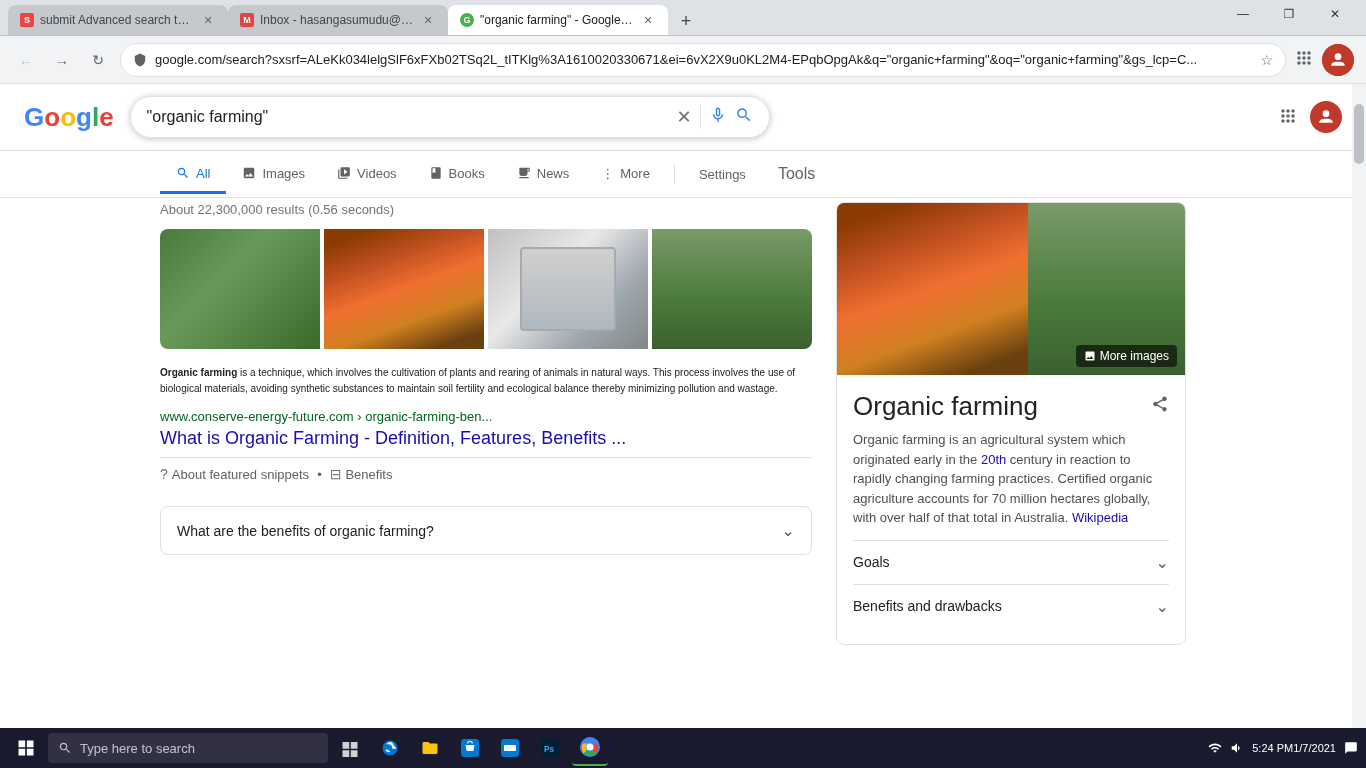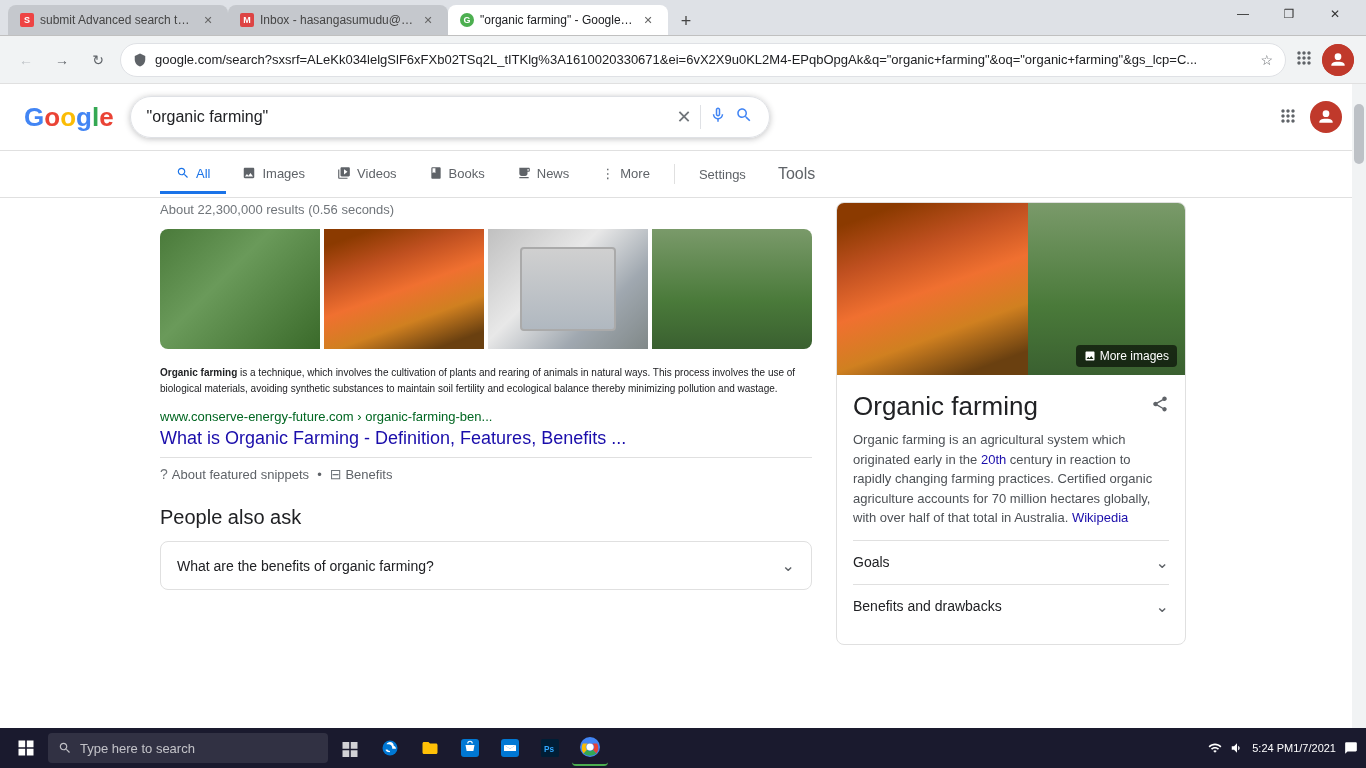--- a/index.html
+++ b/index.html
@@ -475,21 +475,20 @@
             <span>About featured snippets</span>
           </div>
           <span class="dot-separator">•</span>
           <div class="snippet-footer-item">
             <span style="font-size:14px;color:#70757a;">⊟</span>
             <span>Benefits</span>
           </div>
         </div>
 
         <div style="margin-top: 24px;">
-          <div class="paa-title">People also ask</div>
           <div class="paa-item">
             <span class="paa-question">What are the benefits of organic farming?</span>
             <span class="paa-chevron">⌄</span>
           </div>
         </div>
 
       </div>
 
       <div class="right-column">
         <div class="knowledge-panel">

